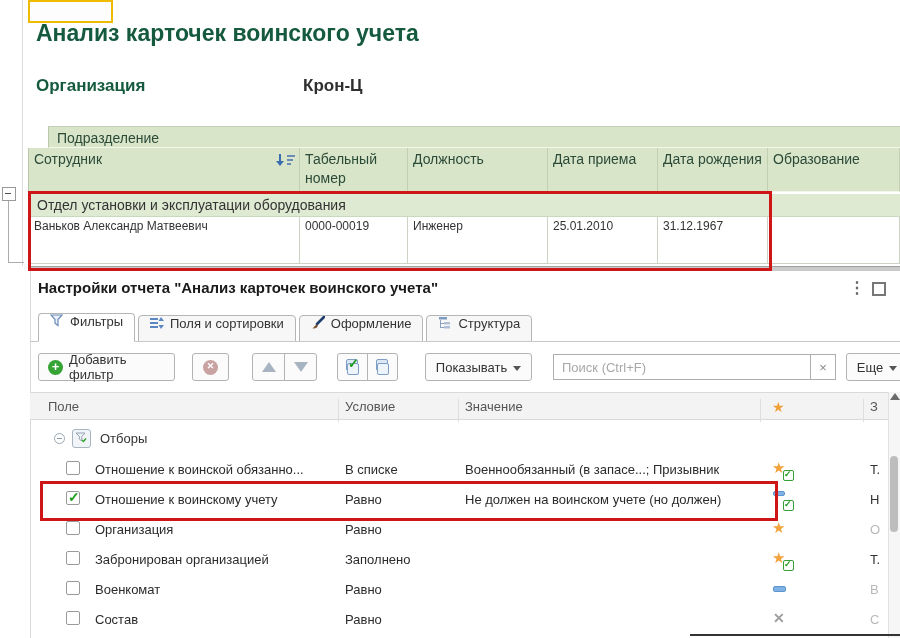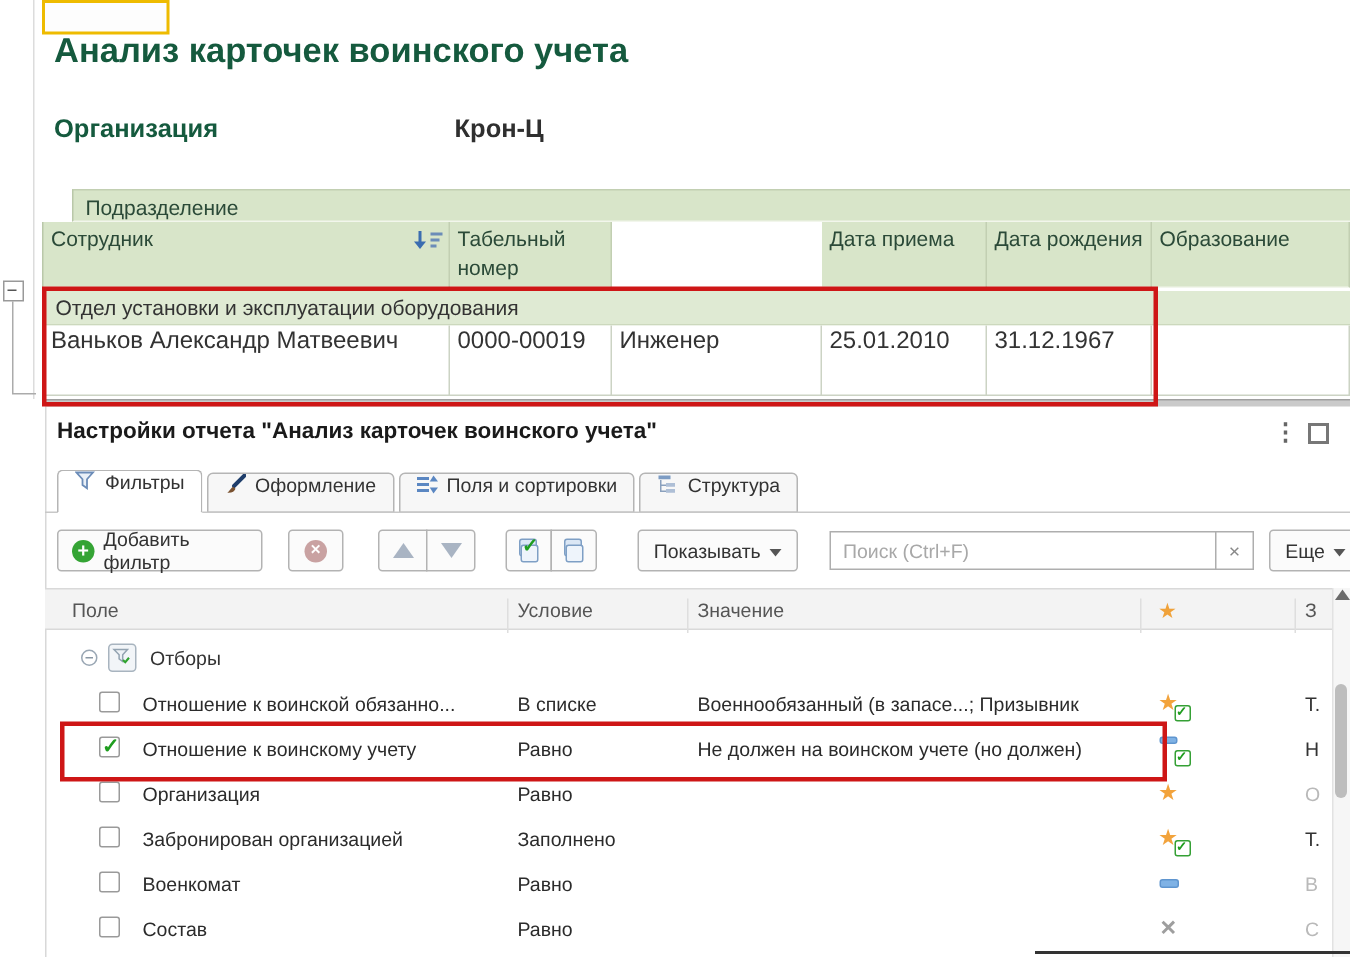--- a/index.html
+++ b/index.html
@@ -13,21 +13,21 @@
   .r-title{left:36px;top:20px;font-size:23px;font-weight:bold;color:#155a3e;}
   .org-label{left:36px;top:76px;font-size:17px;font-weight:bold;color:#155a3e;}
   .org-value{left:303px;top:76px;font-size:17px;font-weight:bold;color:#2f2f2f;}
 
   .trow1{left:28px;top:126px;width:872px;height:22px;background:#d8e5c9;color:#2b4a38;
          font-size:14px;padding:3px 0 12px 8px;box-sizing:border-box;border-left:1px solid #b9c8a9;
          border-top:1px solid #c2cfb2;border-bottom:1px solid #f2f6ec;margin-left:20px;}
   .th,.td{box-sizing:border-box;padding:2px 5px;font-size:14px;}
   .th{top:148px;height:44px;background:#d8e5c9;color:#2b4a38;border-right:1px solid #c2cfb2;
       border-bottom:1px solid #f2f6ec;line-height:1.35;}
-  .td{top:217px;height:47px;background:#fff;color:#333;font-size:16px;
+  .td{top:217px;height:47px;background:#fff;color:#333;font-size:12px;
       border-right:1px solid #ccd3c4;border-bottom:1px solid #ccd3c4;}
   .c0{left:28px;width:272px;border-left:1px solid #b9c8a9;}
   .c1{left:300px;width:108px;}
   .c2{left:408px;width:140px;}
   .c3{left:548px;width:110px;}
   .c4{left:658px;width:110px;}
   .c5{left:768px;width:132px;}
   .grow{left:28px;top:194px;width:872px;height:23px;background:#dfead3;color:#333;font-size:14px;
         padding:3px 0 0 8px;box-sizing:border-box;border-left:1px solid #b9c8a9;border-bottom:1px solid #ccd8bd;}
   .sort-ic{position:absolute;right:3px;top:5px;}
@@ -142,20 +142,21 @@
       <svg width="20" height="14" viewBox="0 0 20 14">
         <line x1="4" y1="1" x2="4" y2="9" stroke="#3a6db0" stroke-width="2"></line>
         <polygon points="0,8 8,8 4,13" fill="#3a6db0"></polygon>
         <rect x="11" y="2" width="8" height="2" fill="#6b8cb8"></rect>
         <rect x="11" y="6" width="6" height="2" fill="#6b8cb8"></rect>
         <rect x="11" y="10" width="4" height="2" fill="#6b8cb8"></rect>
       </svg>
     </span>
   </div>
   <div class="abs th c1">Табельный номер</div>
+  <div class="abs th c2">Должность</div>
   <div class="abs th c3">Дата приема</div>
   <div class="abs th c4">Дата рождения</div>
   <div class="abs th c5">Образование</div>
 
   <div class="abs grow">Отдел установки и эксплуатации оборудования</div>
 
   <div class="abs td c0">Ваньков Александр Матвеевич</div>
   <div class="abs td c1">0000-00019</div>
   <div class="abs td c2">Инженер</div>
   <div class="abs td c3">25.01.2010</div>
@@ -176,41 +177,41 @@
   <div class="abs maxi-ic"></div>
 
   <div class="abs tabs">
     <div class="tab active">
       <span>
         <svg width="14" height="13" viewBox="0 0 14 13">
           <path d="M1,1 h11 l-4,4.5 v6 l-3,-2.2 v-3.8 z" fill="#e9f0f8" stroke="#6b8cb8" stroke-width="1.2"></path>
         </svg>
       </span>
       <span>Фильтры</span>
-    </div>
-    <div class="tab">
-      <span>
-        <svg width="14" height="14" viewBox="0 0 14 14">
-          <path d="M13,1 L6,8" stroke="#1f3e6b" stroke-width="2.6" stroke-linecap="round"></path>
-          <path d="M5.5,8.5 C4,9 3.5,11 1.5,12.5 C4.5,12.8 6.5,11.5 7,9.8 Z" fill="#7a5230"></path>
-        </svg>
-      </span>
-      <span>Оформление</span>
     </div>
     <div class="tab">
       <span>
         <svg width="14" height="14" viewBox="0 0 14 14">
           <rect x="0" y="2" width="8" height="2" fill="#5b87c2"></rect>
           <rect x="0" y="6" width="8" height="2" fill="#5b87c2"></rect>
           <rect x="0" y="10" width="8" height="2" fill="#5b87c2"></rect>
           <polygon points="11,1 14,5 8.5,5" fill="#5b87c2"></polygon>
           <polygon points="8.5,9 14,9 11,13" fill="#5b87c2"></polygon>
         </svg>
       </span>
       <span>Поля и сортировки</span>
+    </div>
+    <div class="tab">
+      <span>
+        <svg width="14" height="14" viewBox="0 0 14 14">
+          <path d="M13,1 L6,8" stroke="#1f3e6b" stroke-width="2.6" stroke-linecap="round"></path>
+          <path d="M5.5,8.5 C4,9 3.5,11 1.5,12.5 C4.5,12.8 6.5,11.5 7,9.8 Z" fill="#7a5230"></path>
+        </svg>
+      </span>
+      <span>Оформление</span>
     </div>
     <div class="tab">
       <span>
         <svg width="14" height="14" viewBox="0 0 14 14">
           <rect x="1" y="1" width="8" height="2.5" fill="#7d9cc4"></rect>
           <line x1="2.5" y1="4" x2="2.5" y2="12" stroke="#8aa0bd" stroke-width="1"></line>
           <line x1="2.5" y1="7.5" x2="6" y2="7.5" stroke="#8aa0bd" stroke-width="1"></line>
           <line x1="2.5" y1="11.5" x2="6" y2="11.5" stroke="#8aa0bd" stroke-width="1"></line>
           <rect x="6" y="6" width="6" height="2.5" fill="#aebfd6"></rect>
           <rect x="6" y="10" width="6" height="2.5" fill="#aebfd6"></rect>

